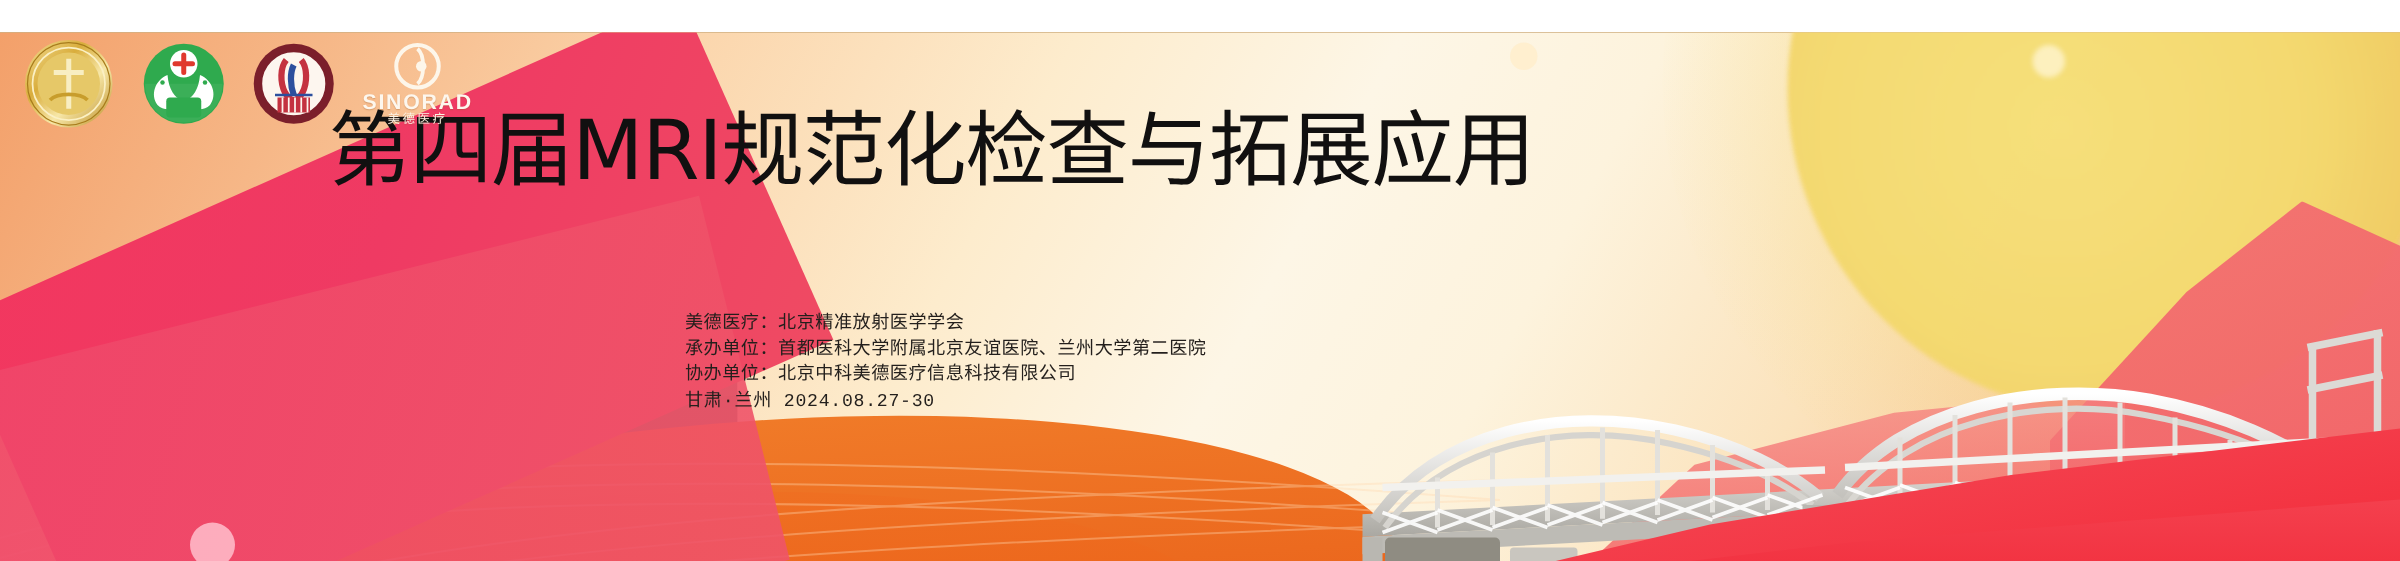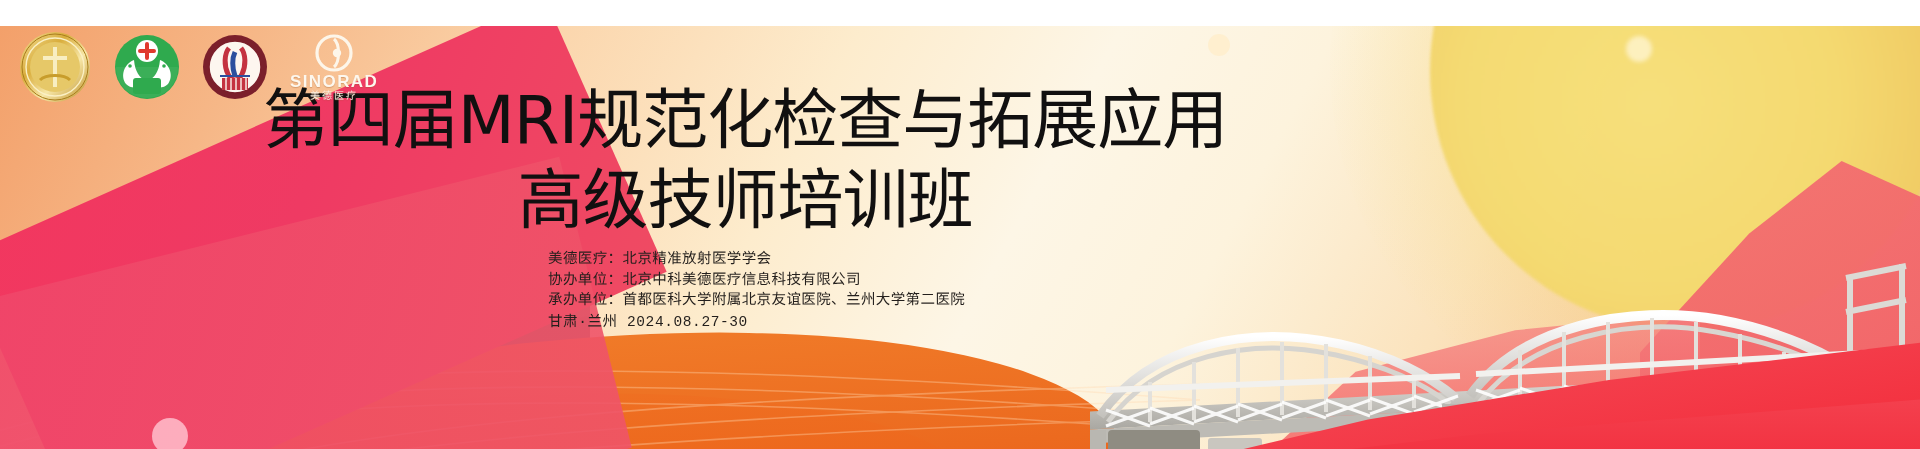--- a/index.html
+++ b/index.html
@@ -410,23 +410,22 @@
         <path d="M19 5 C25 10,25 28,19 33" fill="none" stroke="#fdf6ea" stroke-width="3"></path>
         <circle cx="22" cy="19" r="4.2" fill="#fdf6ea"></circle>
       </svg>
       <div class="sinorad-word">SINORAD</div>
       <div class="sinorad-sub">美德医疗</div>
     </div>
   </div>
 
   <div class="title-wrap">
     <div class="title-l1">第四届MRI规范化检查与拓展应用</div>
-    <div class="title-l2">高级技师培训班</div>
   </div>
 
   <div class="info">
     <div>美德医疗：北京精准放射医学学会</div>
+    <div>承办单位：首都医科大学附属北京友谊医院、兰州大学第二医院</div>
     <div>协办单位：北京中科美德医疗信息科技有限公司</div>
-    <div>承办单位：首都医科大学附属北京友谊医院、兰州大学第二医院</div>
     <div class="date">甘肃·兰州  2024.08.27-30</div>
   </div>
 
 </div>
 
 </body></html>

